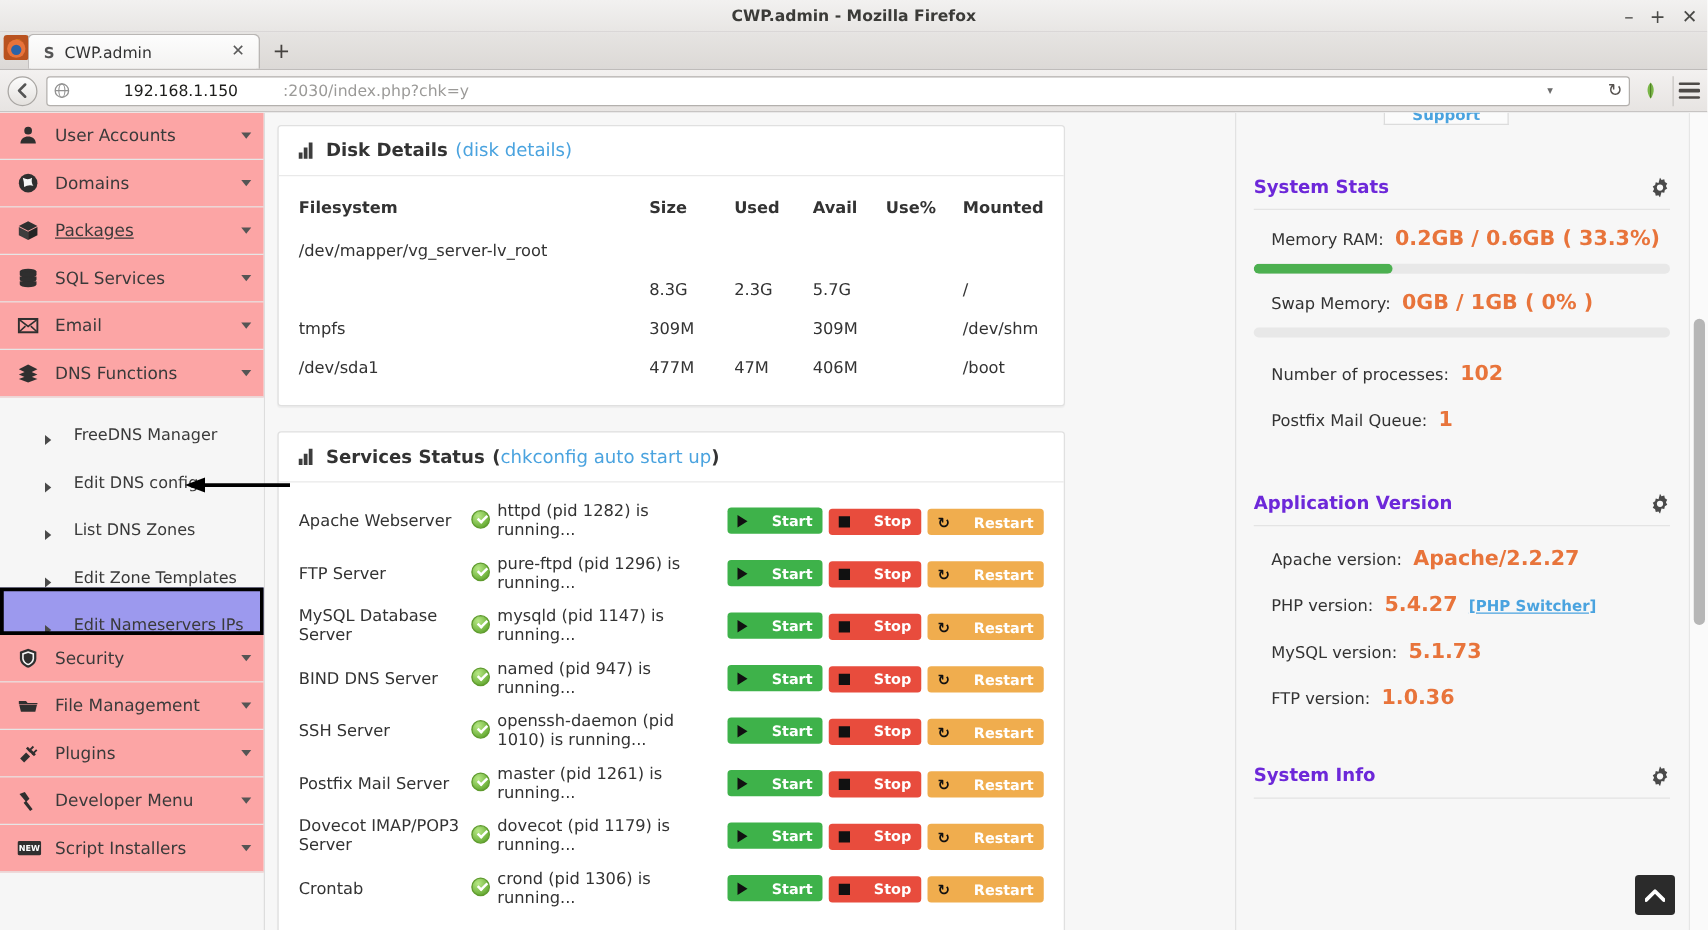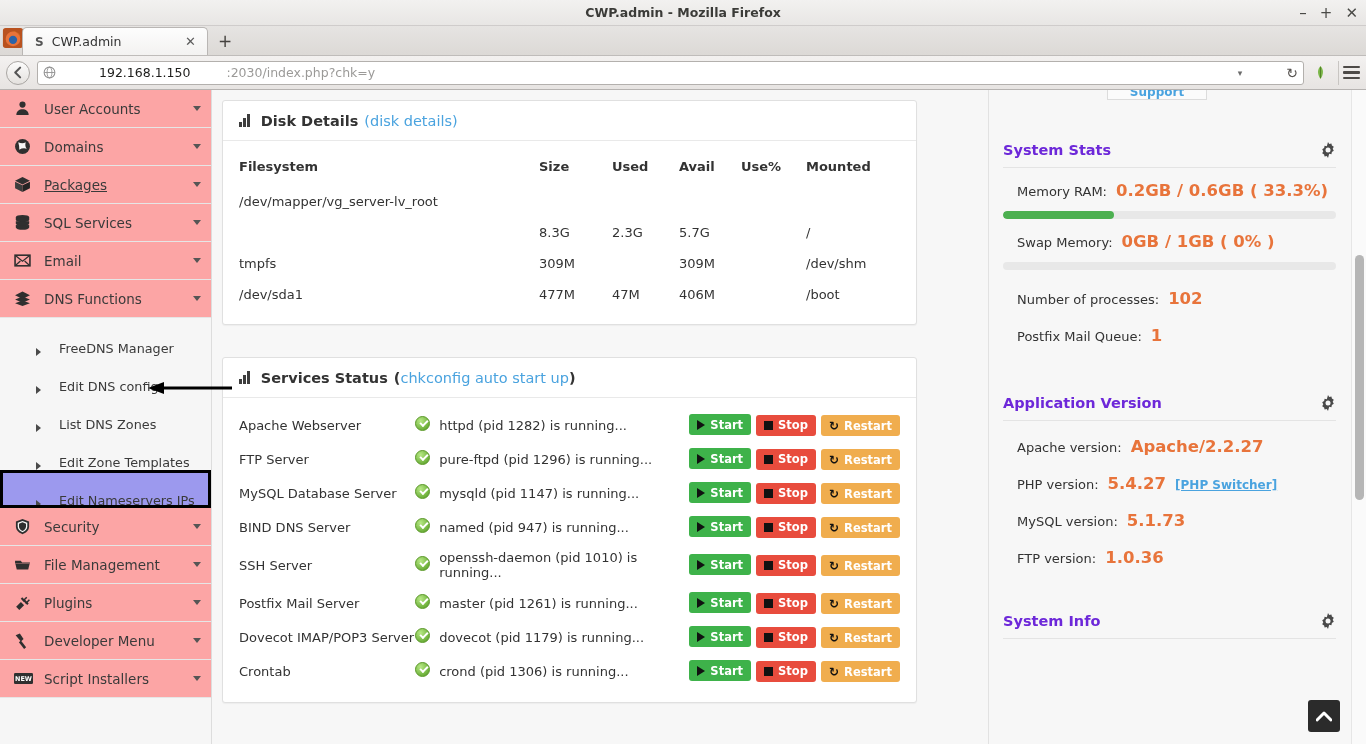--- a/index.html
+++ b/index.html
@@ -158,22 +158,22 @@
   .content {
     flex: 1;
     padding: 10px 0 0 10px;
     overflow: hidden;
     position: relative;
   }
   .panel {
     background: #ffffff;
     border: 1px solid #e0e0e0;
     border-radius: 3px;
-    width: 695px;
-    margin-bottom: 32px;
+    width: 630px;
+    margin-bottom: 20px;
     box-shadow: 0 1px 1px rgba(0,0,0,.045);
   }
   .panel-head {
     height: 40px;
     display: flex; align-items: center;
     padding: 0 16px;
     border-bottom: 1px solid #e9e9e9;
     font-size: 14.5px; font-weight: bold; color: #333;
   }
   .chart-ico { margin-right: 11px; display:flex; align-items:flex-end; gap:1.5px; height:13px;}
@@ -210,21 +210,21 @@
     position: relative;
   }
   .ok-dot::after {
     content:""; position:absolute; left:3.5px; top:3px;
     width:6px; height:3px; border-left:2px solid #fff; border-bottom:2px solid #fff;
     transform: rotate(-45deg);
   }
   .svc-msg { width: 272px; }
   .svc-btns { text-align: right; white-space: nowrap; }
   .btn {
-    display: inline-flex; align-items: center; gap: 5px;
+    display: inline-flex; align-items: center; gap: 19px;
     height: 21px; padding: 0 8px;
     border-radius: 3px;
     font-size: 11.5px; font-weight: bold; color: #ffffff;
     margin-left: 5px;
     font-family: "DejaVu Sans", sans-serif;
   }
   .btn-start { background: #3eb24a; }
   .btn-stop  { background: #e84c3d; }
   .btn-restart { background: #f0ad4e; }
   .gl-play { width:0;height:0;border-left:8px solid #111;border-top:5px solid transparent;border-bottom:5px solid transparent;}

